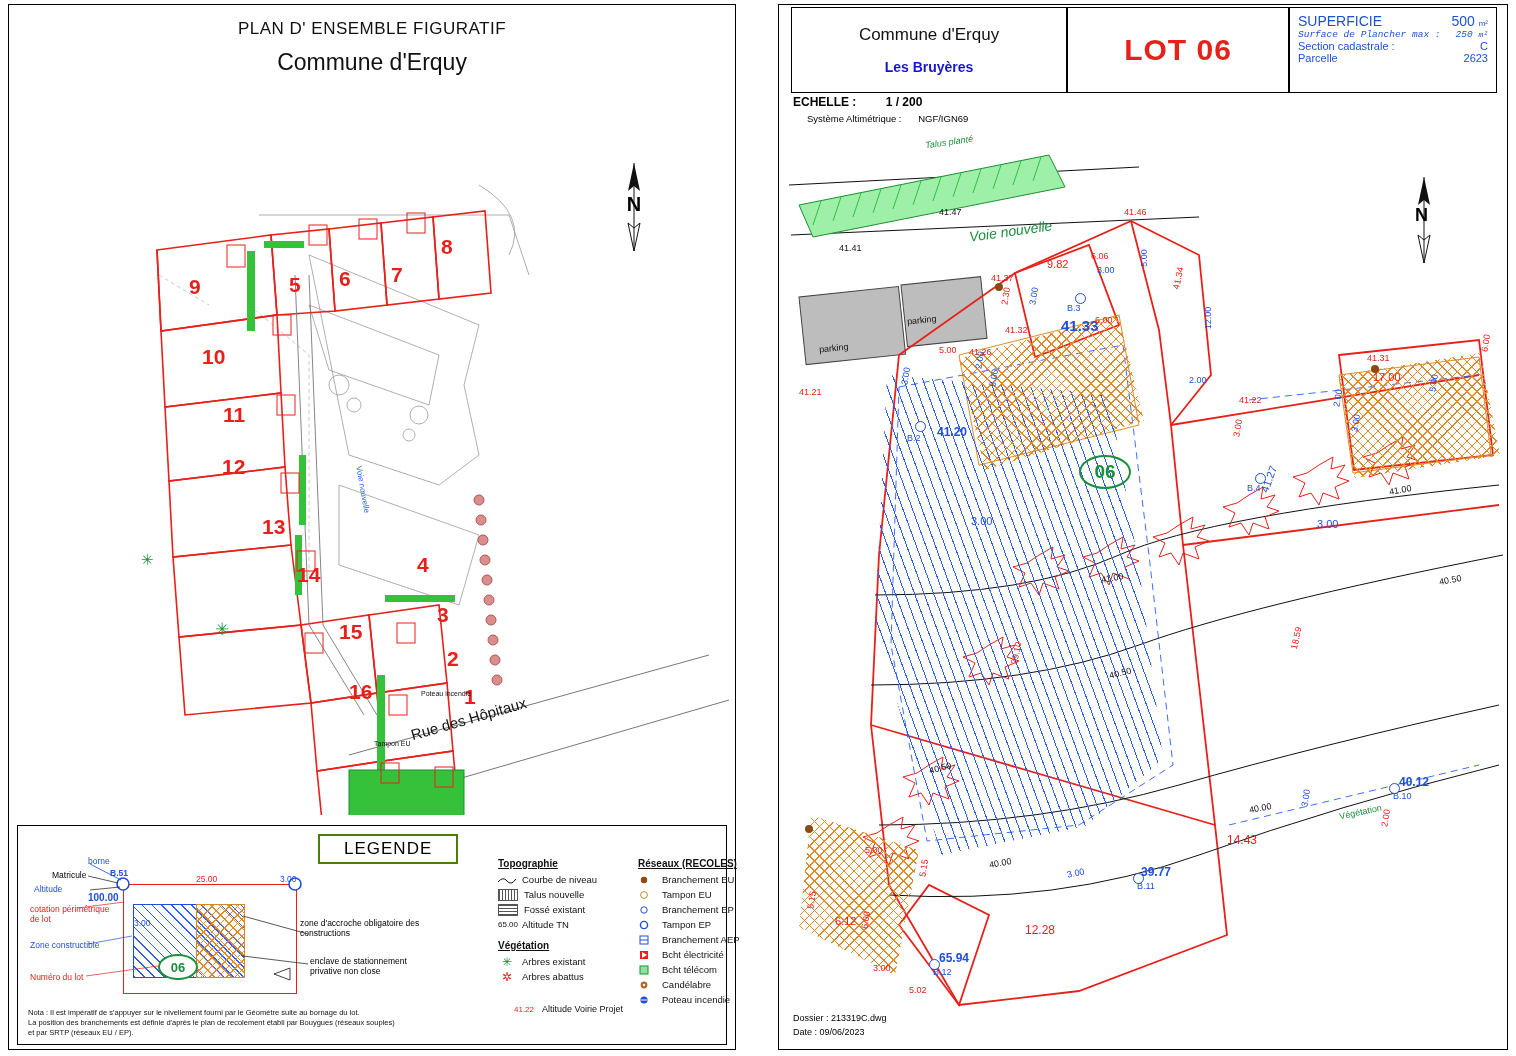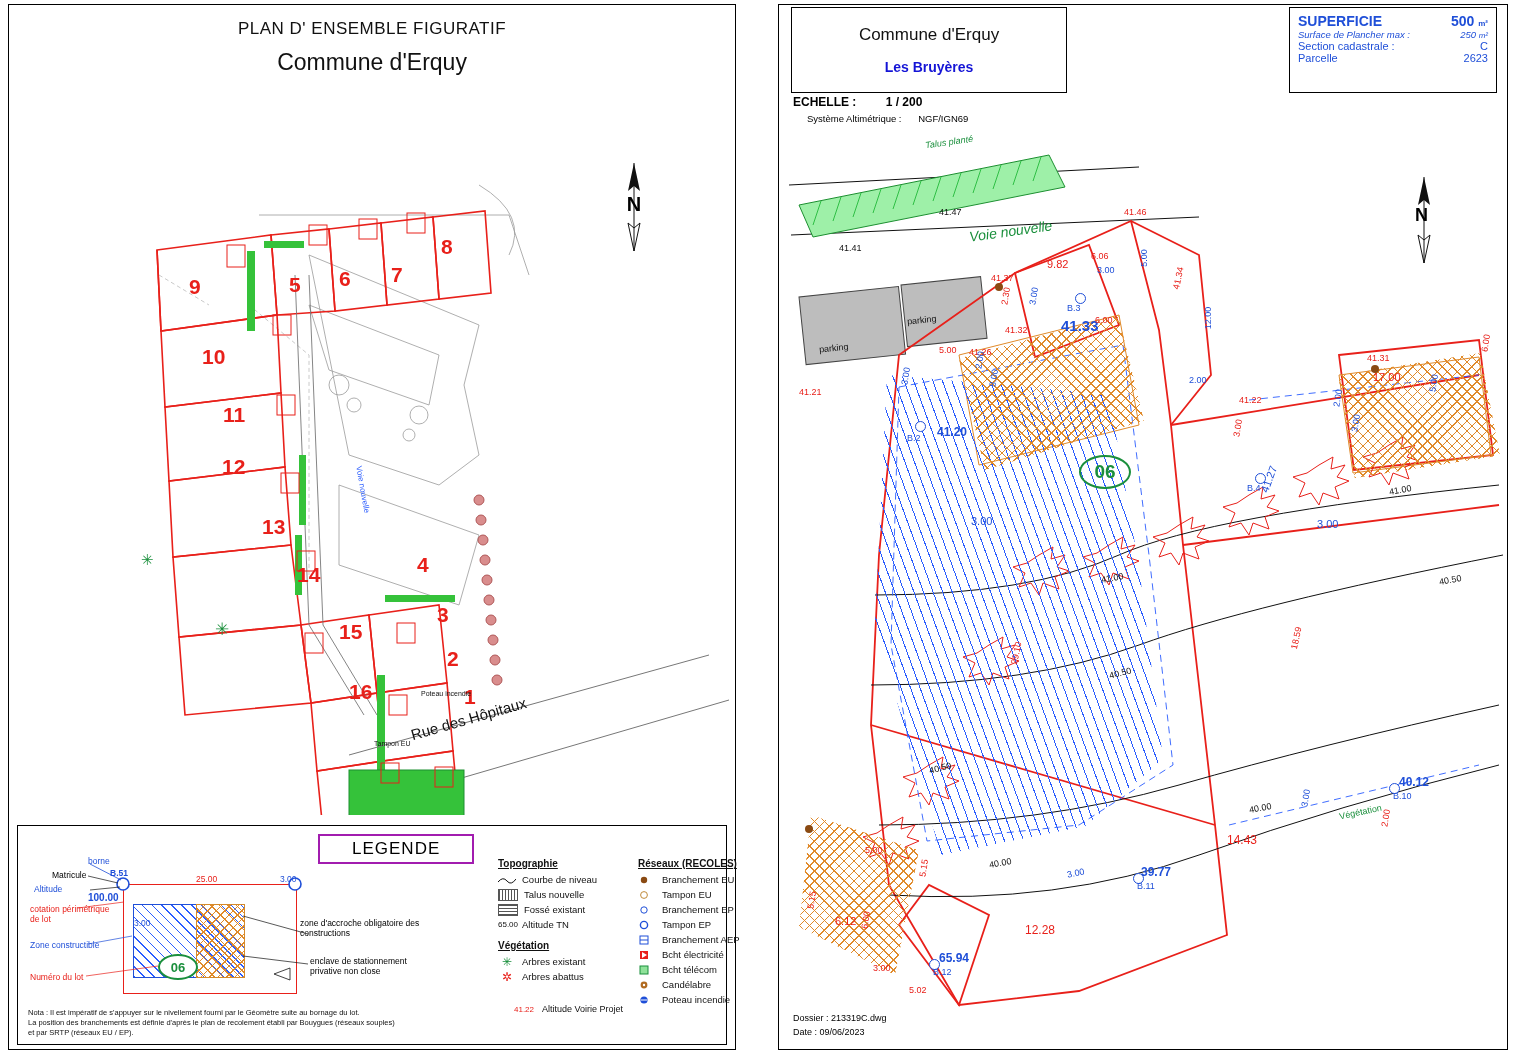--- a/index.html
+++ b/index.html
@@ -16,21 +16,21 @@
   .compass{position:absolute;right:78px;top:156px;width:46px;height:92px;}
   .compass .nletter{position:absolute;left:50%;top:32px;transform:translateX(-50%);font-weight:bold;font-size:20px;}
 
   
   .plan{position:absolute;left:0;top:150px;width:726px;height:660px;}
   .lotnum{position:absolute;color:#e8201a;font-size:21px;font-weight:bold;}
   .roadlabel{position:absolute;color:#111;font-size:13px;}
 
   
   .legend-box{position:absolute;left:8px;top:820px;width:710px;height:220px;border:1px solid #000;box-sizing:border-box;}
-  .legend-title{position:absolute;left:300px;top:8px;border:2px solid #a21caf;padding:3px 32px;font-size:17px;letter-spacing:1px;}
+  .legend-title{position:absolute;left:300px;top:8px;border:2px solid #4d7c0f;padding:3px 24px;font-size:17px;letter-spacing:1px;}
   .lg-col{position:absolute;font-size:9.5px;color:#111;}
   .lg-head{font-weight:bold;text-decoration:underline;font-size:10px;margin-bottom:3px;}
   .lg-row{display:flex;align-items:center;height:15px;gap:6px;}
   .sw{width:18px;height:10px;display:inline-block;flex:0 0 18px;}
   .nota{position:absolute;left:10px;bottom:6px;font-size:7.5px;line-height:1.35;color:#111;}
 
   .mini{position:absolute;left:10px;top:30px;width:280px;height:150px;}
   .mini .hatch{position:absolute;left:105px;top:48px;width:110px;height:72px;border:1px solid #1f4fd8;
     background:repeating-linear-gradient(45deg,#2a5cff 0 1px,transparent 1px 7px);}
   .mini .hatch2{position:absolute;left:168px;top:48px;width:47px;height:72px;border:1px solid #d58a2a;
@@ -46,22 +46,22 @@
   .right-panel{position:absolute;left:778px;top:4px;width:730px;height:1046px;border:1px solid #000;box-sizing:border-box;}
   .rp-head{position:absolute;left:0;top:0;width:100%;height:88px;}
   .hb{position:absolute;box-sizing:border-box;border:1px solid #000;}
   .hb1{left:12px;top:2px;width:276px;height:86px;display:flex;flex-direction:column;align-items:center;justify-content:center;}
   .hb1 .c1{font-size:17px;color:#111;}
   .hb1 .c2{font-size:14px;font-weight:bold;color:#1414d6;margin-top:14px;}
   .hb2{left:288px;top:2px;width:222px;height:86px;display:flex;align-items:center;justify-content:center;}
   .hb2 span{font-size:30px;font-weight:bold;color:#e8201a;letter-spacing:1px;}
   .hb3{left:510px;top:2px;width:208px;height:86px;padding:5px 8px;}
   .hb3 .r{display:flex;justify-content:space-between;font-size:11px;color:#1f4fd8;}
-  .hb3 .r.big{font-size:14px;font-weight:bold;text-align:center;}
-  .hb3 .r.ital{font-style:italic;font-size:9.5px;}
+  .hb3 .r.big{font-size:14px;font-weight:normal;text-align:center;}
+  .hb3 .r.ital{font-style:italic;font-size:9.5px;font-family:Liberation Mono, monospace;}
   .unit{font-size:8px;}
   .echelle{position:absolute;left:14px;top:90px;font-size:12px;font-weight:bold;}
   .echelle .v{font-weight:bold;margin-left:26px;}
   .sysalt{position:absolute;left:28px;top:108px;font-size:9.5px;}
   .dossier{position:absolute;left:14px;bottom:10px;font-size:9px;line-height:1.5;}
 
   .rcompass{position:absolute;right:60px;top:170px;width:46px;height:90px;}
 
   
   .dw{position:absolute;left:0;top:120px;width:728px;height:890px;overflow:hidden;}
@@ -379,20 +379,23 @@
       </div>
     </div>
   </div>
 
   <div class="right-panel">
 
     <div class="rp-head">
       <div class="hb hb1">
         <div class="c1">Commune d'Erquy</div>
         <div class="c2">Les Bruyères</div>
+      </div>
+      <div class="hb hb2">
+        <span>LOT 06</span>
       </div>
       <div class="hb hb3">
         <div class="r big">
           <span>SUPERFICIE</span>
           <span><span>500</span>
           <span class="unit">m²</span></span>
         </div>
         <div class="r ital">
           <span>Surface de Plancher max :</span>
           <span><span>250</span>

